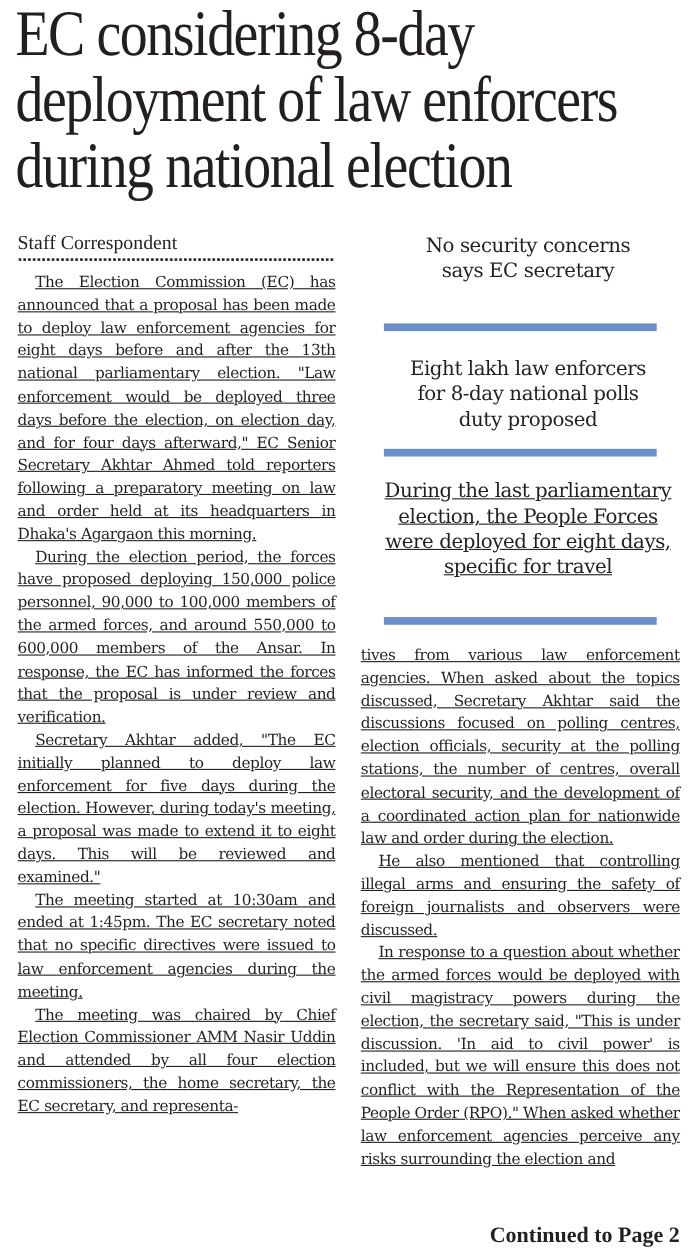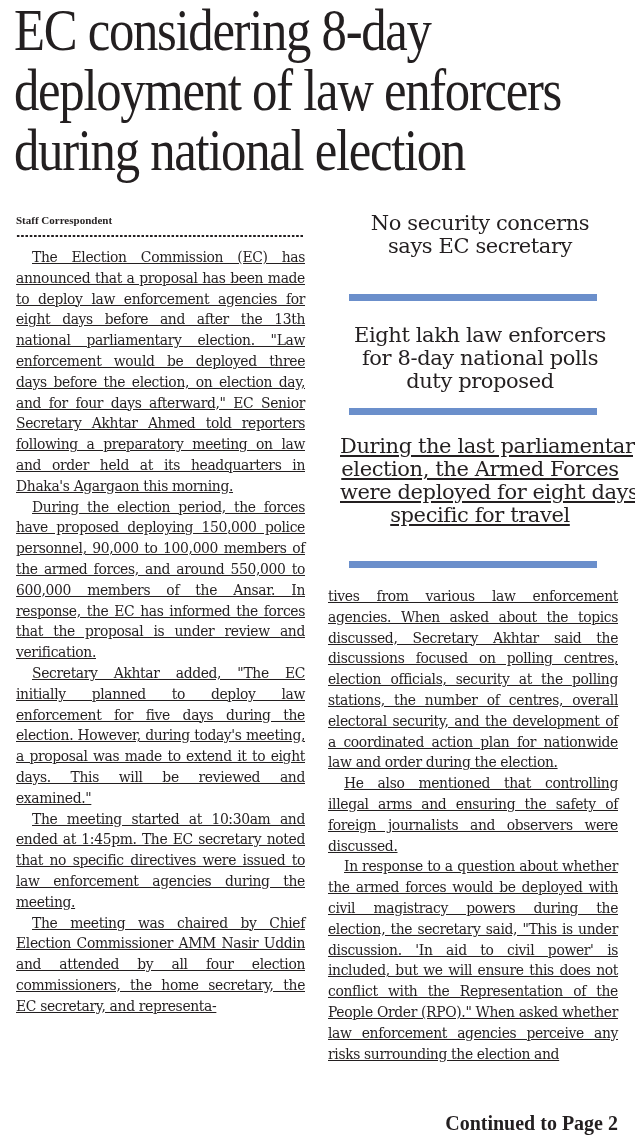--- a/index.html
+++ b/index.html
@@ -12,43 +12,43 @@
     position: absolute; left: 14px; top: 0px; width: 615px;
     font-family: "Liberation Serif", "DejaVu Serif", serif;
     font-size: 59px; line-height: 60px; letter-spacing: -1.5px;
     transform: scaleX(0.86); transform-origin: left top;
     width: 715px;
     margin: 0; font-weight: normal;
   }
   .headline span { display: block; white-space: nowrap; }
   .byline {
     position: absolute; left: 16px; top: 211px; width: 288px;
-    font-family: "Liberation Serif", serif; font-weight: bold;
-    font-size: 11px; line-height: 18px;
+    font-family: "Liberation Serif", serif; font-weight: normal;
+    font-size: 18px; line-height: 18px;
   }
   .dots {
     position: absolute; left: 16px; top: 234px; width: 288px; height: 4px;
     background-image: radial-gradient(circle, #231f20 1.1px, transparent 1.4px);
     background-size: 4.3px 4px; background-repeat: repeat-x;
   }
   .col {
     position: absolute;
     font-family: "DejaVu Serif", serif;
     font-size: 13.9px; line-height: 20.8px;
     text-align: justify; letter-spacing: -0.35px;
     hyphens: manual;
     text-decoration: underline;
   }
   .col p { margin: 0; text-indent: 16px; }
   .col p.cont { text-indent: 0; }
   .col-left { left: 16px; top: 247px; width: 289px; }
   .col-right { left: 328px; top: 586px; width: 290px; }
   .pull {
     position: absolute; left: 340px; width: 280px; text-align: center;
-    font-family: "DejaVu Serif", serif; font-size: 21px; line-height: 23px;
+    font-family: "DejaVu Serif", serif; font-size: 18px; line-height: 23px;
     letter-spacing: -0.4px;
   }
   .pull span { display: block; white-space: nowrap; }
   .pull1 { top: 212px; }
   .pull2 { top: 324px; }
   .pull3 { top: 435px; text-decoration: underline; }
   .bar {
     position: absolute; left: 349px; width: 248px; height: 7px;
     background: #6b8fcb;
   }
@@ -89,21 +89,21 @@
 
 <div class="pull pull2">
   <span>Eight lakh law enforcers</span>
   <span>for 8-day national polls</span>
   <span>duty proposed</span>
 </div>
 <div class="bar bar2" style="background: rgb(107, 143, 203);"></div>
 
 <div class="pull pull3">
   <span>During the last parliamentary</span>
-  <span>election, the Armed Forces</span>
+  <span>election, the People Forces</span>
   <span>were deployed for eight days,</span>
   <span>specific for travel</span>
 </div>
 <div class="bar bar3" style="background: rgb(107, 143, 203);"></div>
 
 <div class="col col-right">
   <p class="cont">tives from various law enforcement agencies. When asked about the top­ics discussed, Secretary Akhtar said the discussions focused on polling centres, election officials, security at the polling stations, the number of centres, overall electoral security, and the development of a coordinated action plan for nationwide law and order during the election.</p>
   <p>He also mentioned that controlling illegal arms and ensuring the safety of foreign journalists and observers were discussed.</p>
   <p>In response to a question about whether the armed forces would be deployed with civil magistracy powers during the election, the secretary said, "This is under discussion. 'In aid to civil power' is included, but we will ensure this does not conflict with the Representation of the People Order (RPO)." When asked whether law enforcement agencies perceive any risks surrounding the election and</p>
 </div>

